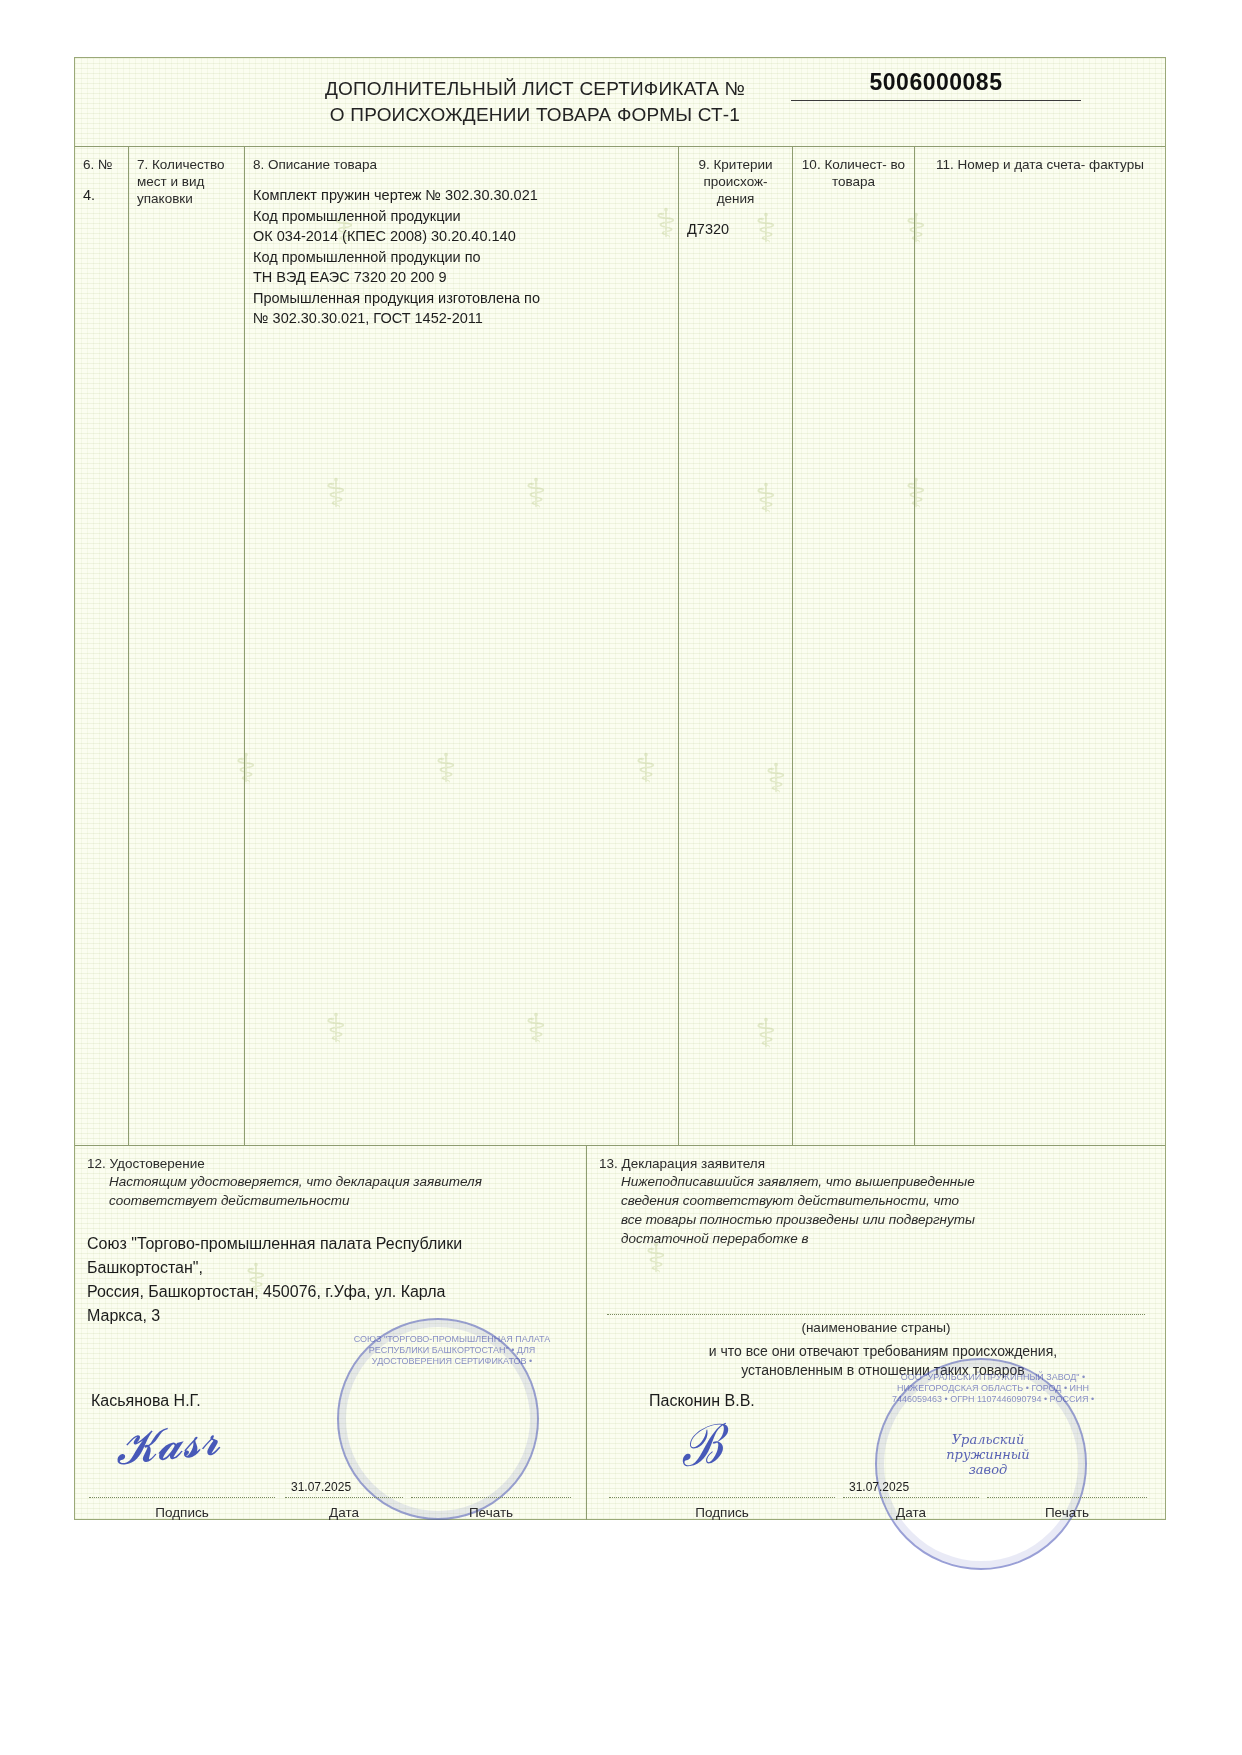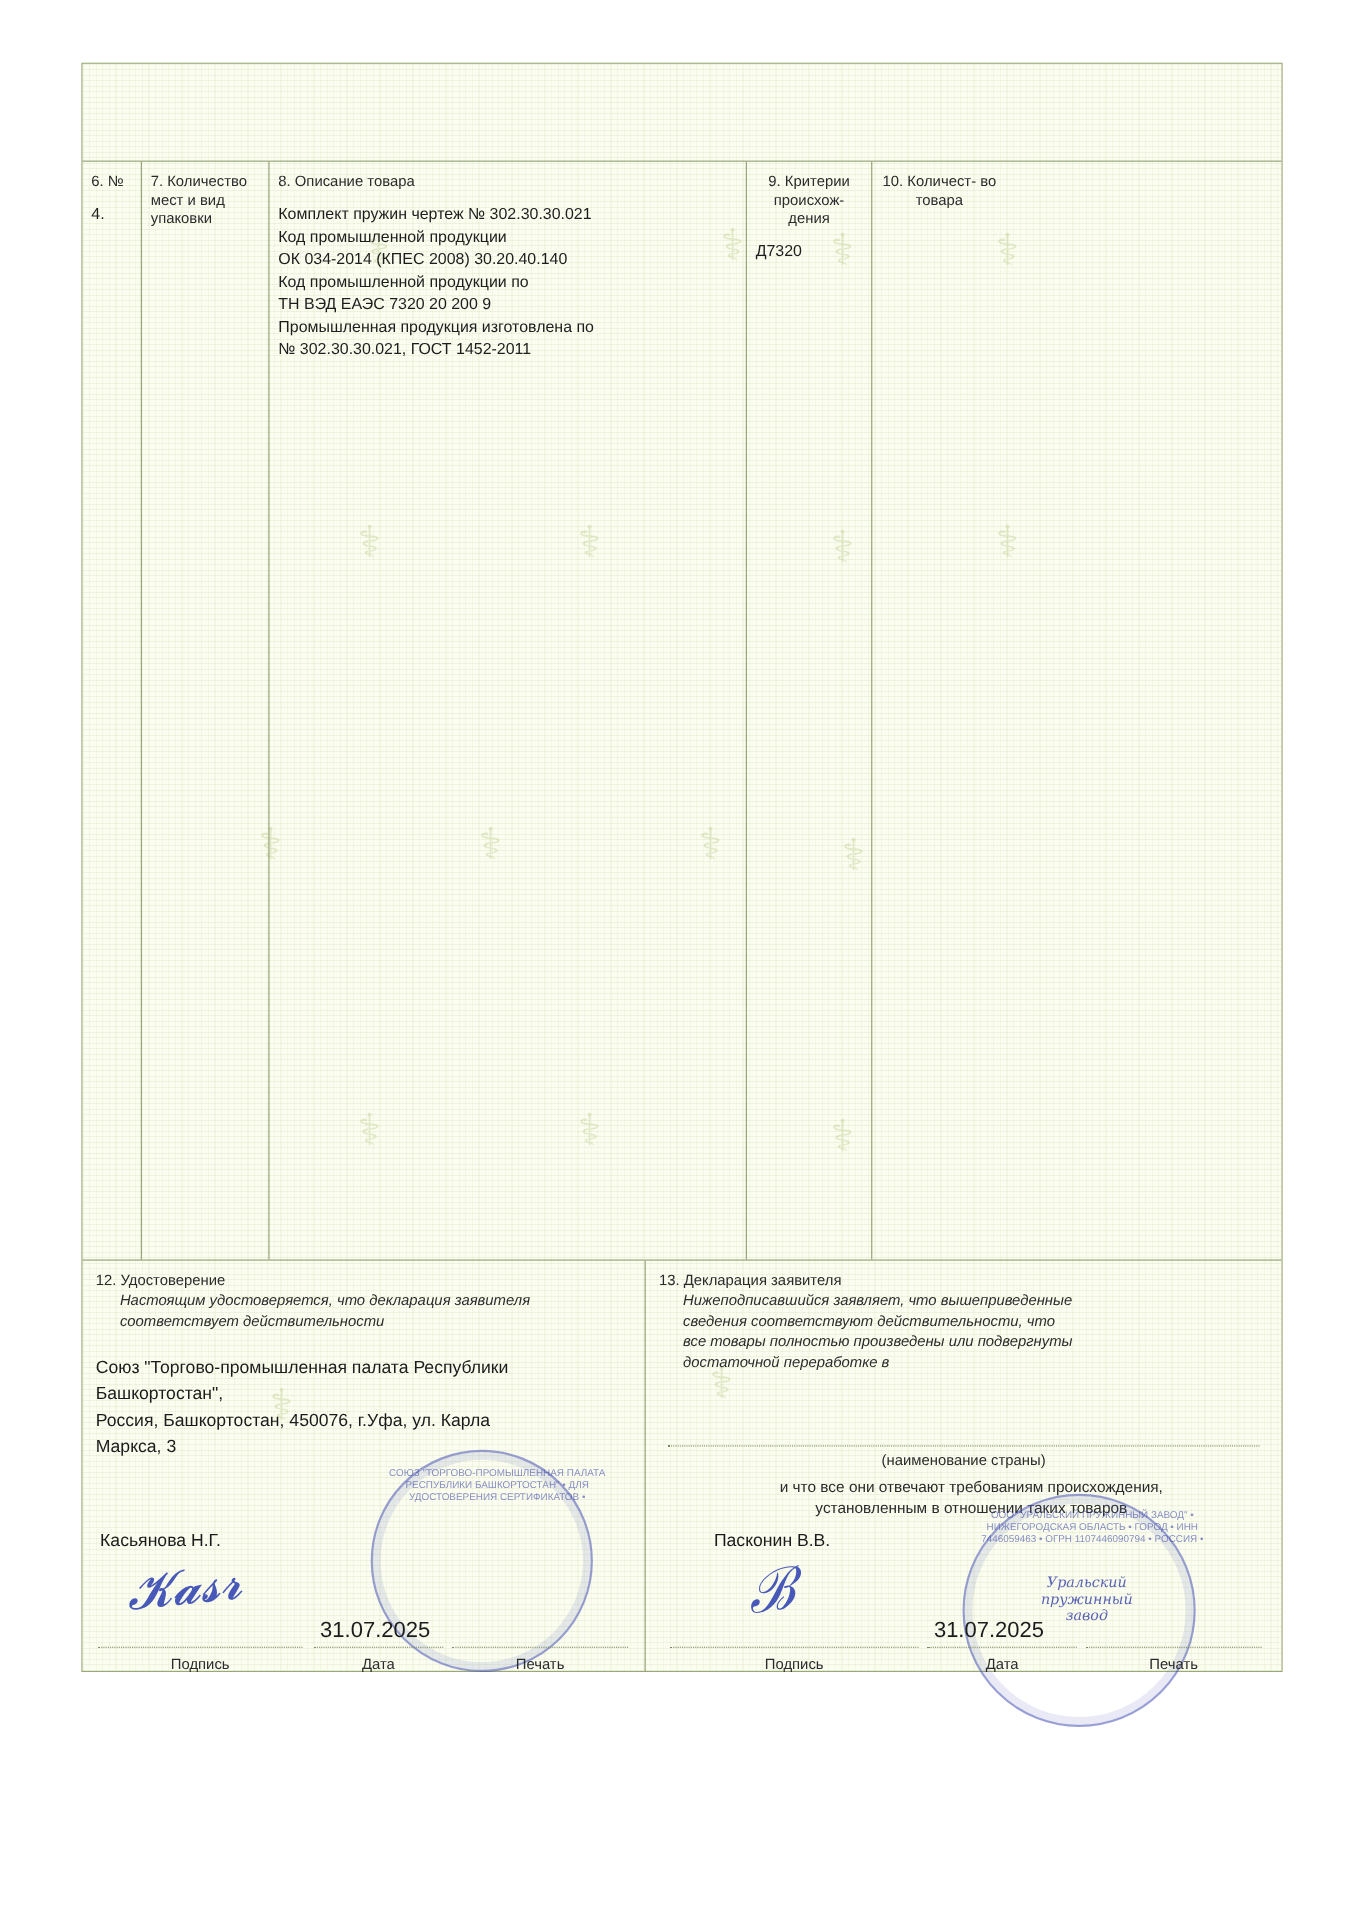--- a/index.html
+++ b/index.html
@@ -224,21 +224,21 @@
   .slabel {
     position: absolute;
     bottom: 0px;
     text-align: center;
     font-size: 13.5px;
     color: #2b2b2b;
   }
   .dateval {
     position: absolute;
     bottom: 26px;
-    font-size: 20px;
+    font-size: 12px;
     color: #1b1b1b;
   }
 
   
   .stamp {
     position: absolute;
     border-radius: 50%;
     pointer-events: none;
   }
   .stamp-blue {
@@ -277,20 +277,28 @@
     <div class="wm" style="left:160px; top:690px;">⚕</div>
     <div class="wm" style="left:360px; top:690px;">⚕</div>
     <div class="wm" style="left:560px; top:690px;">⚕</div>
     <div class="wm" style="left:690px; top:700px;">⚕</div>
     <div class="wm" style="left:250px; top:950px;">⚕</div>
     <div class="wm" style="left:450px; top:950px;">⚕</div>
     <div class="wm" style="left:680px; top:955px;">⚕</div>
     <div class="wm" style="left:170px; top:1200px;">⚕</div>
     <div class="wm" style="left:570px; top:1180px;">⚕</div>
 
+    <div class="header">
+      <div class="hdr-title">
+        <div>ДОПОЛНИТЕЛЬНЫЙ ЛИСТ СЕРТИФИКАТА №</div>
+        <div>О ПРОИСХОЖДЕНИИ ТОВАРА ФОРМЫ СТ-1</div>
+      </div>
+      <div class="hdr-num">5006000085</div>
+      <div class="hdr-num-line"></div>
+    </div>
 
     <div class="tbl">
 
       <div class="col" style="left:0; width:54px;">
         <div class="col-hd">6. №</div>
         <div class="cell-body">4.</div>
       </div>
 
       <div class="col" style="left:54px; width:116px;">
         <div class="col-hd">7. Количество
@@ -316,20 +324,26 @@
 дения</div>
         <div class="cell-body">Д7320</div>
       </div>
 
       <div class="col" style="left:718px; width:122px;">
         <div class="col-hd ctr">10. Количест-
 во товара</div>
         <div class="cell-body"></div>
       </div>
 
+      <div class="col" style="left:840px; width:250px;">
+        <div class="col-hd ctr">11. Номер и
+дата счета-
+фактуры</div>
+        <div class="cell-body"></div>
+      </div>
     </div>
 
     <div class="bottom">
 
       <div class="bbox left">
         <div class="b-title">12. Удостоверение</div>
         <div class="b-sub">Настоящим удостоверяется, что декларация заявителя
 соответствует действительности</div>
         <div class="b-addr">Союз "Торгово-промышленная палата Республики
 Башкортостан",

